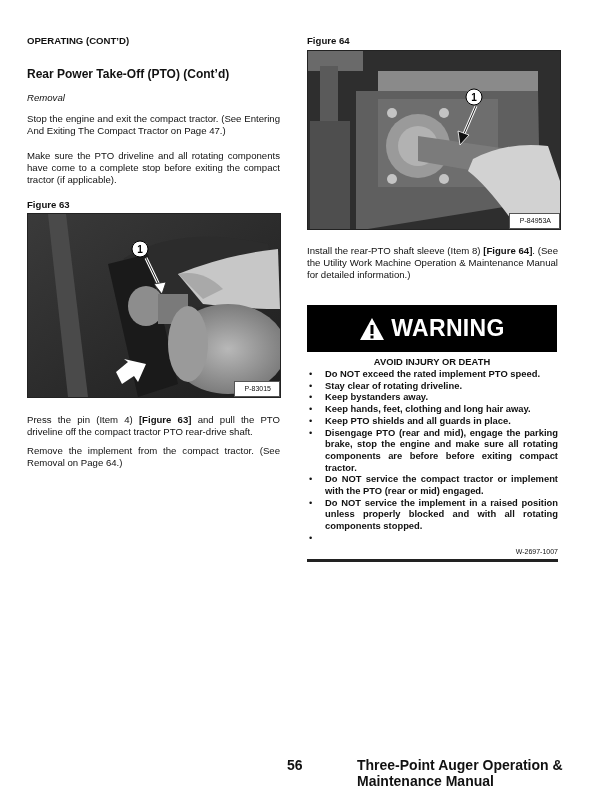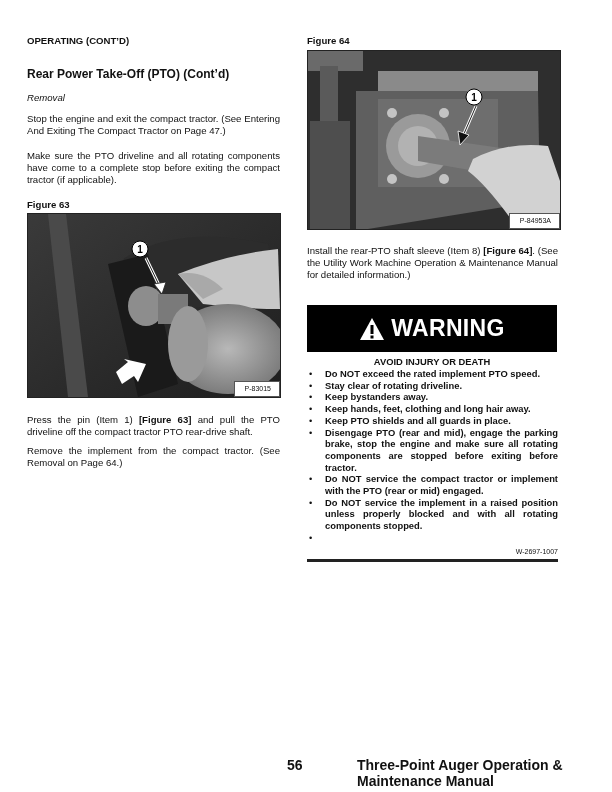--- a/index.html
+++ b/index.html
@@ -69,21 +69,21 @@
     <line x1="118" y1="44" x2="132" y2="73" stroke="#fff" stroke-width="3"></line>
     <line x1="118" y1="44" x2="132" y2="73" stroke="#222" stroke-width="1"></line>
     <path d="M126 70 L138 68 L134 80 Z" fill="#fff" stroke="#222" stroke-width="0.8"></path>
     <circle cx="112" cy="35" r="8" fill="#fff" stroke="#000" stroke-width="1"></circle>
     <text x="112" y="39" text-anchor="middle" font-family="Liberation Sans, sans-serif" font-weight="bold" font-size="10" fill="#000">1</text>
   </svg>
   <div class="pcode">P-83015</div>
 </div>
 
 <div class="abs para" style="left:27px; top:414px; width:253px;">
-  <span>Press the pin (Item 1) </span><b class="ref">[Figure 63]</b><span> and pull the PTO driveline off the compact tractor PTO rear-drive shaft.</span>
+  <span>Press the pin (Item 4) </span><b class="ref">[Figure 63]</b><span> and pull the PTO driveline off the compact tractor PTO rear-drive shaft.</span>
 </div>
 
 <div class="abs para" style="left:27px; top:445px; width:253px;">Remove the implement from the compact tractor. (See Removal on Page 64.)</div>
 
 <div class="abs fig-label" style="left:307px; top:35px;">Figure 64</div>
 
 <div class="abs photo" style="left:307px; top:50px; width:252px; height:178px;">
   <svg width="252" height="178" viewBox="0 0 252 178">
     <rect width="252" height="178" fill="#2e2e2e"></rect>
     <rect x="0" y="0" width="55" height="20" fill="#6a6a6a"></rect>
@@ -123,21 +123,21 @@
 </div>
 
 <div class="abs warn-title" style="left:307px; top:356px; width:250px;">AVOID INJURY OR DEATH</div>
 
 <ul class="abs warn-list" style="left:307px; top:368px; width:251px;">
   <li><span class="bullet">•</span><span>Do NOT exceed the rated implement PTO speed.</span></li>
   <li><span class="bullet">•</span><span>Stay clear of rotating driveline.</span></li>
   <li><span class="bullet">•</span><span>Keep bystanders away.</span></li>
   <li><span class="bullet">•</span><span>Keep hands, feet, clothing and long hair away.</span></li>
   <li><span class="bullet">•</span><span>Keep PTO shields and all guards in place.</span></li>
-  <li><span class="bullet">•</span><span>Disengage PTO (rear and mid), engage the parking brake, stop the engine and make sure all rotating components are stopped before exiting before tractor.</span></li>
+  <li><span class="bullet">•</span><span>Disengage PTO (rear and mid), engage the parking brake, stop the engine and make sure all rotating components are before before exiting compact tractor.</span></li>
   <li><span class="bullet">•</span><span>Do NOT service the compact tractor or implement with the PTO (rear or mid) engaged.</span></li>
   <li><span class="bullet">•</span><span>Do NOT service the implement in a raised position unless properly blocked and with all rotating components stopped.</span></li>
   <li><span class="bullet">•</span></li>
 </ul>
 
 <div class="abs wcode" style="left:307px; top:548px; width:251px;">W-2697-1007</div>
 <div class="abs rule" style="left:307px; top:559px; width:251px;"></div>
 
 <div class="abs footer" style="left:287px; top:757px;">56</div>
 <div class="abs footer" style="left:357px; top:757px;">Three-Point Auger Operation &amp; Maintenance Manual</div>

